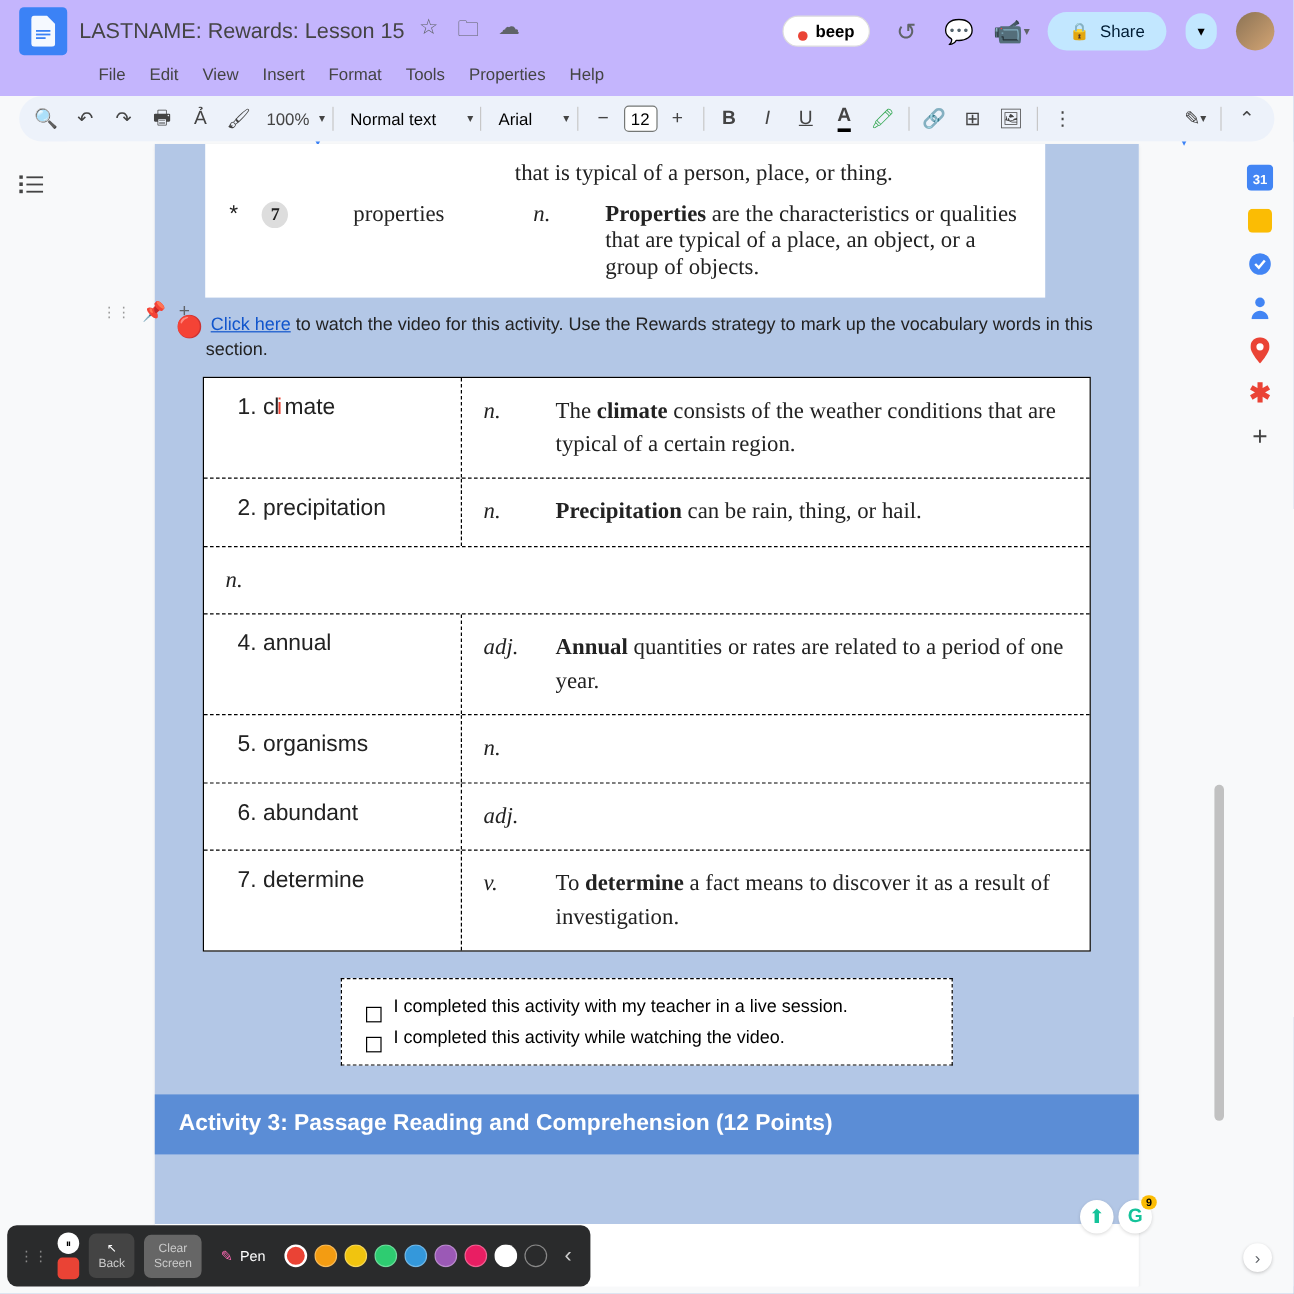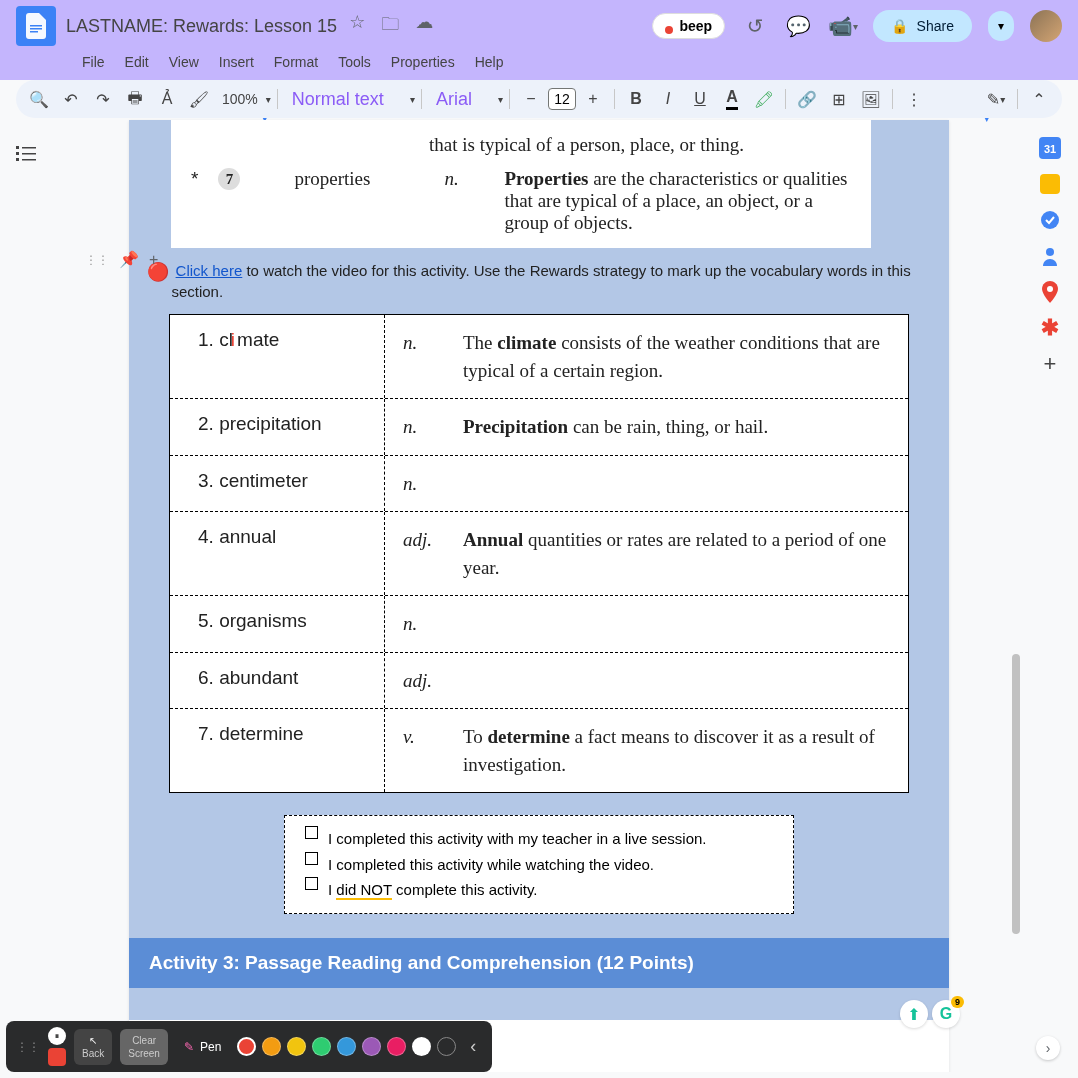--- a/index.html
+++ b/index.html
@@ -16,21 +16,21 @@
 .icon-btn{width:28px;height:28px;color:#5f6368;display:flex;align-items:center;justify-content:center;font-size:20px;cursor:pointer}
 .share-btn{background:#c2e7ff;border:none;border-radius:20px;padding:8px 18px;display:flex;align-items:center;gap:8px;font-size:14px;font-weight:500;color:#001d35}
 .share-drop{background:#c2e7ff;border:none;border-radius:20px;padding:8px 10px;font-size:12px}
 .avatar{width:32px;height:32px;border-radius:50%;background:linear-gradient(135deg,#8b7355,#d4a574)}
 .menubar{display:flex;gap:4px;padding:4px 0 6px 58px;font-size:14px;color:#444}
 .menubar span{padding:4px 8px;cursor:pointer}
 .toolbar{background:#edf2fa;border-radius:24px;margin:0 16px 0 16px;padding:4px 8px;display:flex;align-items:center;gap:2px;position:relative}
 .tbtn{width:30px;height:30px;display:flex;align-items:center;justify-content:center;color:#444;cursor:pointer;border-radius:4px;font-size:16px}
 .tsep{width:1px;height:20px;background:#c7c7c7;margin:0 4px}
 .zoom{font-size:14px;color:#444;padding:0 6px}
-.fontname{font-size:18px;color:#8b5cf6;padding:0 24px 0 8px}
+.fontname{font-size:14px;color:#000000;padding:0 24px 0 8px}
 .fontsize{width:28px;height:22px;border:1px solid #747775;border-radius:4px;text-align:center;font-size:14px;background:#fff}
 .text-color{border-bottom:3px solid #000;padding-bottom:1px;font-weight:bold}
 .tdrop{font-size:10px;color:#444}
 .main{display:flex;height:calc(100% - 124px)}
 .left-rail{width:56px;display:flex;flex-direction:column;align-items:center;padding-top:28px}
 .outline-icon{width:24px;height:24px;color:#444}
 .doc-area{flex:1;overflow:hidden;position:relative;background:#f8f9fa;padding-top:2px}
 .page{width:820px;margin:0 auto;background:#fff;box-shadow:0 1px 3px rgba(0,0,0,0.1);min-height:1200px;padding:0 70px 30px 70px;position:relative}
 .page-content{background:#b3c7e6;padding:0 0 30px 0;margin:0 -70px;min-height:900px}
 .page-inner{padding:0 12px}
@@ -44,21 +44,21 @@
 .red-dot{font-size:18px}
 .click-link{color:#1155cc;text-decoration:underline}
 .vocab-table{background:#fff;margin:0 28px;border:1px solid #000}
 .vocab-row{display:flex;border-bottom:1px dashed #000}
 .vocab-row:last-child{border-bottom:none}
 .vocab-left{width:215px;border-right:1px dashed #000;padding:14px 10px 14px 28px;font-size:19px;color:#222}
 .vocab-right{flex:1;padding:14px 18px;display:flex;gap:22px;font-family:Georgia,serif;font-size:19px;line-height:1.45;color:#222}
 .pos{font-style:italic;width:38px}
 .def{flex:1}
 .checklist{background:#fff;border:1.5px dashed #000;margin:22px auto 0;width:510px;padding:10px 20px;font-size:15px;line-height:1.7}
-.check{display:flex;gap:10px;align-items:flex-start}
+.check{display:flex;gap:10px;align-items:flex-end}
 .box{width:13px;height:13px;border:1.5px solid #000}
 .activity-header{background:#5b8dd6;color:#fff;margin:24px 0 0 0;padding:14px 20px;font-size:19px;font-weight:bold}
 .right-rail{width:56px;background:#f8f9fa;display:flex;flex-direction:column;align-items:center;padding-top:18px;gap:12px}
 .rail-icon{width:24px;height:24px;display:flex;align-items:center;justify-content:center;font-size:18px}
 .collapse-arrow{position:absolute;bottom:18px;right:18px;width:24px;height:24px;background:#fff;border-radius:50%;box-shadow:0 1px 3px rgba(0,0,0,0.2);display:flex;align-items:center;justify-content:center;font-size:14px;color:#5f6368}
 .annotate-bar{position:absolute;bottom:6px;left:6px;background:#2a2b2c;border-radius:8px;padding:6px 10px;display:flex;align-items:center;gap:8px;z-index:100}
 .ann-grip{color:#888;font-size:12px}
 .ann-rec{display:flex;flex-direction:column;gap:3px;align-items:center}
 .ann-pause{width:18px;height:18px;background:#fff;border-radius:50%;display:flex;align-items:center;justify-content:center;font-size:9px;color:#000}
 .ann-stop{width:18px;height:18px;background:#ea4335;border-radius:4px}
@@ -223,21 +223,20 @@
                 </div>
             </div>
             <div class="vocab-row">
               <div class="vocab-left"><span>2.</span> <span>precipitation</span></div>
               <div class="vocab-right">
                   <span class="pos">n.</span>
                   <span class="def"><b>Precipitation</b><span> can be rain, thing, or hail.</span></span>
                 </div>
             </div>
             <div class="vocab-row">
-              <div class="vocab-left"><span>3.</span> <span>centimeter</span></div>
               <div class="vocab-right">
                   <span class="pos">n.</span>
                 </div>
             </div>
             <div class="vocab-row">
               <div class="vocab-left"><span>4.</span> <span>annual</span></div>
               <div class="vocab-right">
                   <span class="pos">adj.</span>
                   <span class="def"><b>Annual</b><span> quantities or rates are related to a period of one year.</span></span>
                 </div>
@@ -264,24 +263,20 @@
           </div>
 
           <div class="checklist">
             <div class="check">
                 <span class="box"></span>
                 <span>I completed this activity with my teacher in a live session.</span>
               </div>
             <div class="check">
                 <span class="box"></span>
                 <span>I completed this activity while watching the video.</span>
-              </div>
-            <div class="check">
-                <span class="box"></span>
-                <span><span>I </span><span class="did-not">did NOT</span><span> complete this activity.</span></span>
               </div>
           </div>
         </div>
         <div class="activity-header">Activity 3: Passage Reading and Comprehension (12 Points)</div>
       </div>
     </div>
     <div class="grammarly">
       <div class="g-badge" style="color:#15c39a">⬆</div>
       <div class="g-badge" style="color:#15c39a;font-weight:bold">G<span class="g-count">9</span></div>
     </div>

